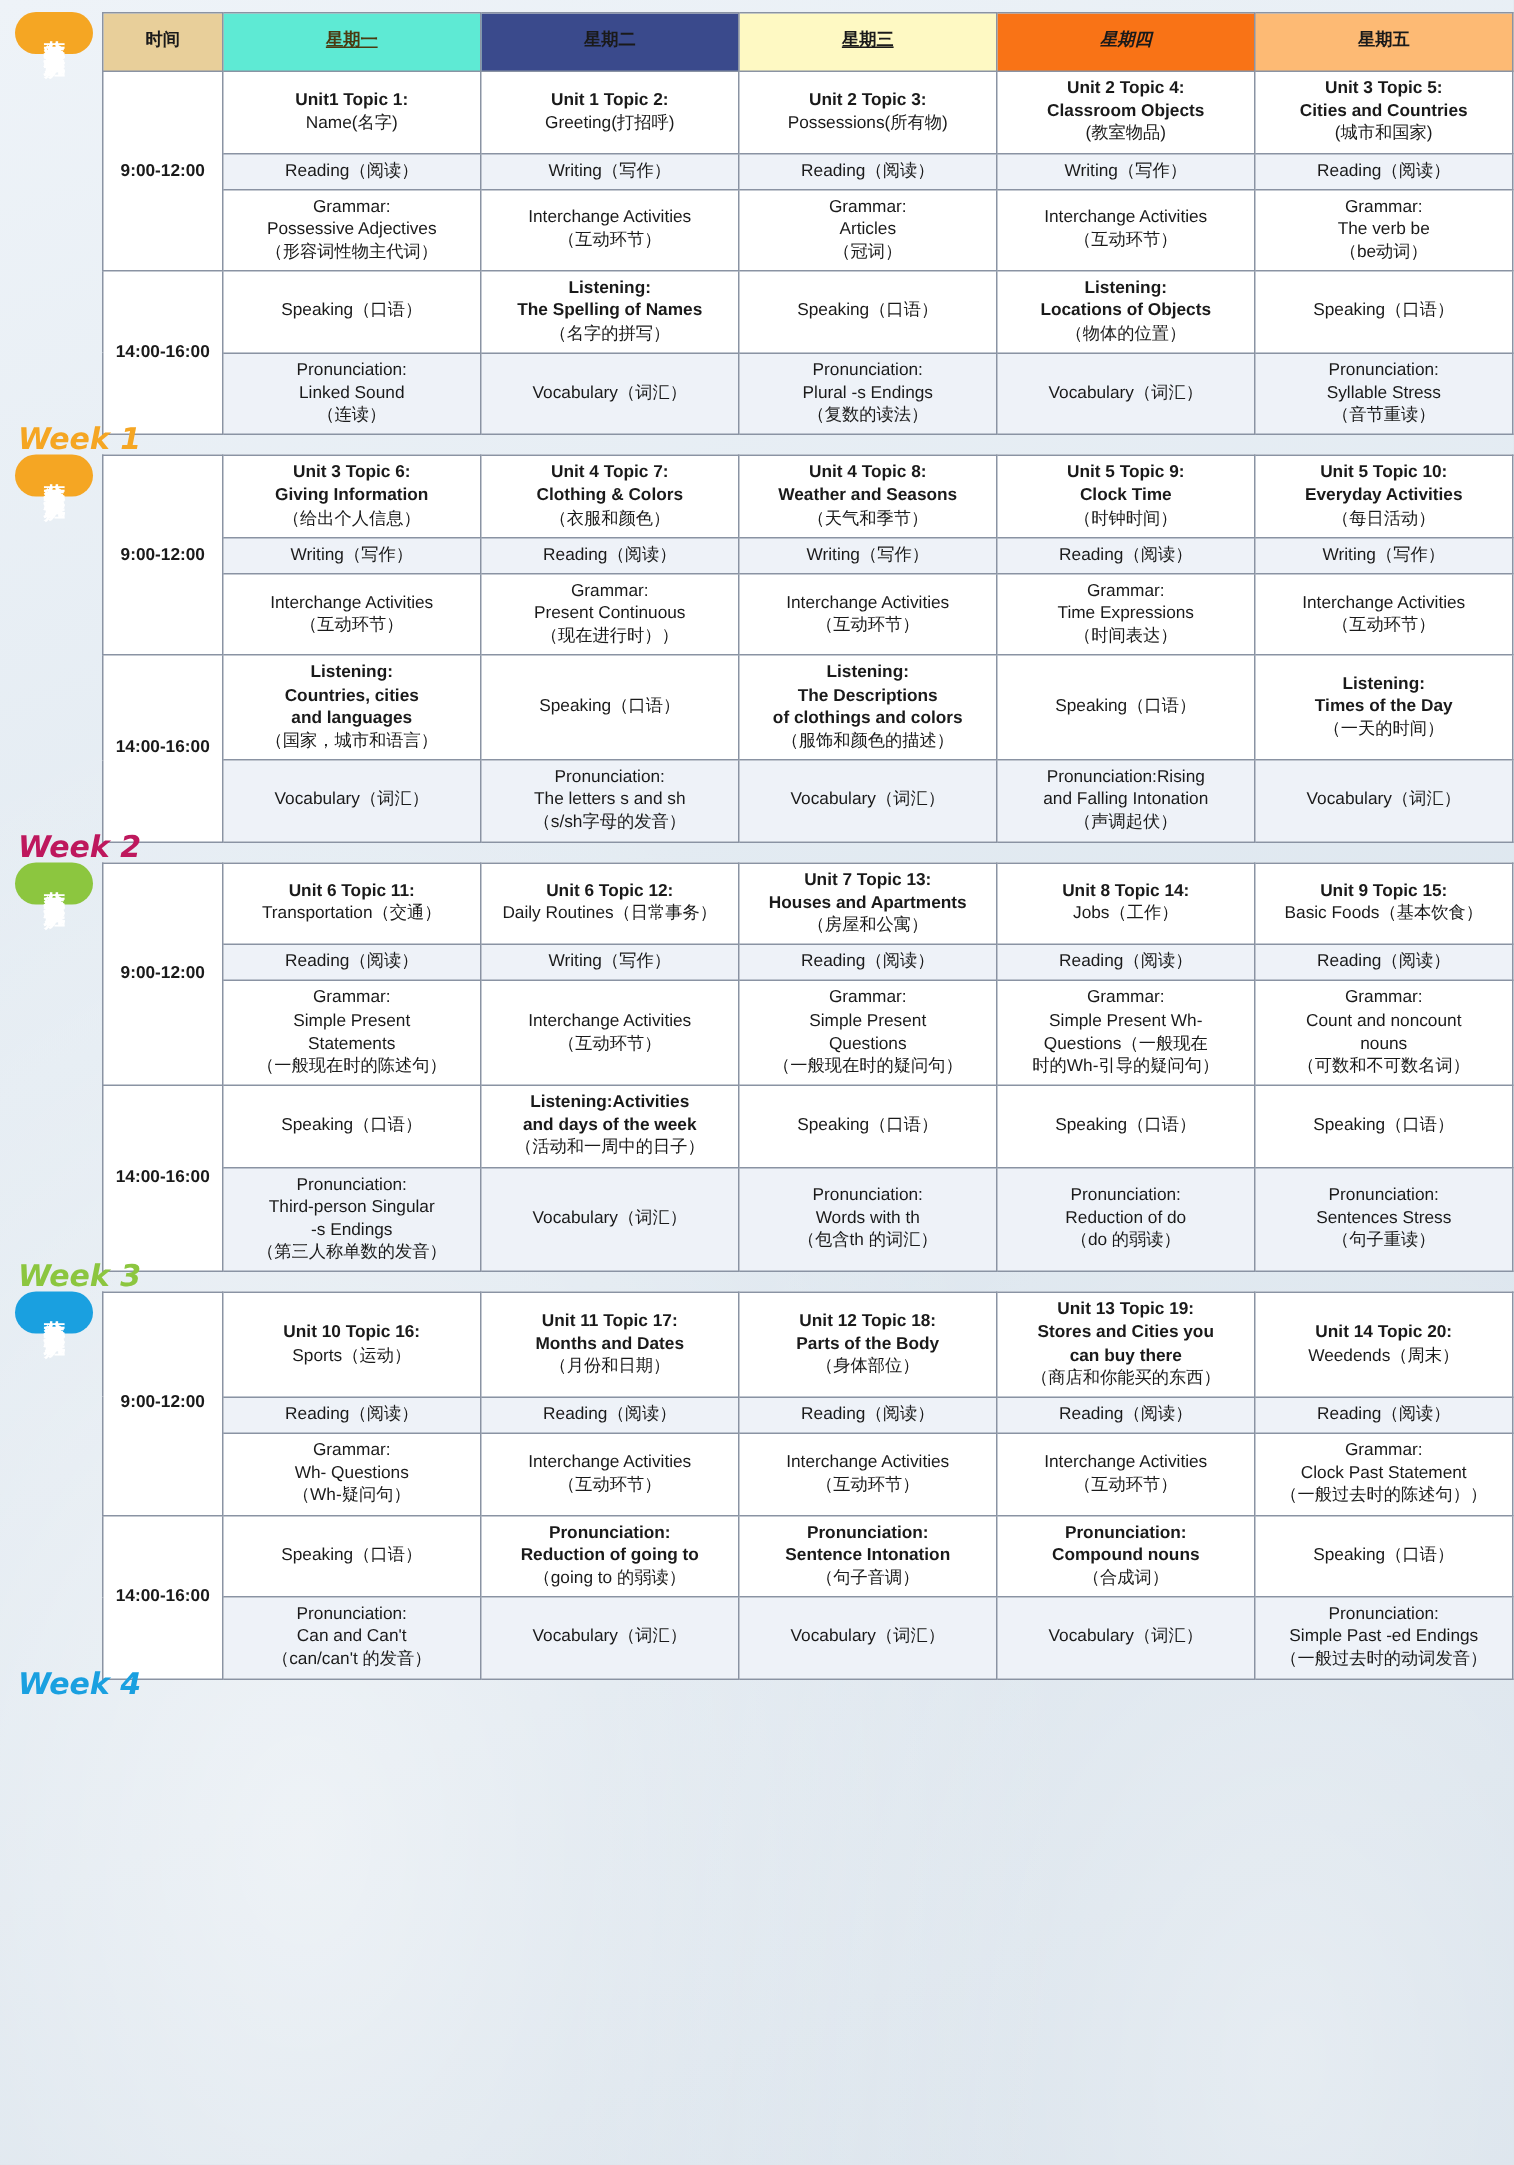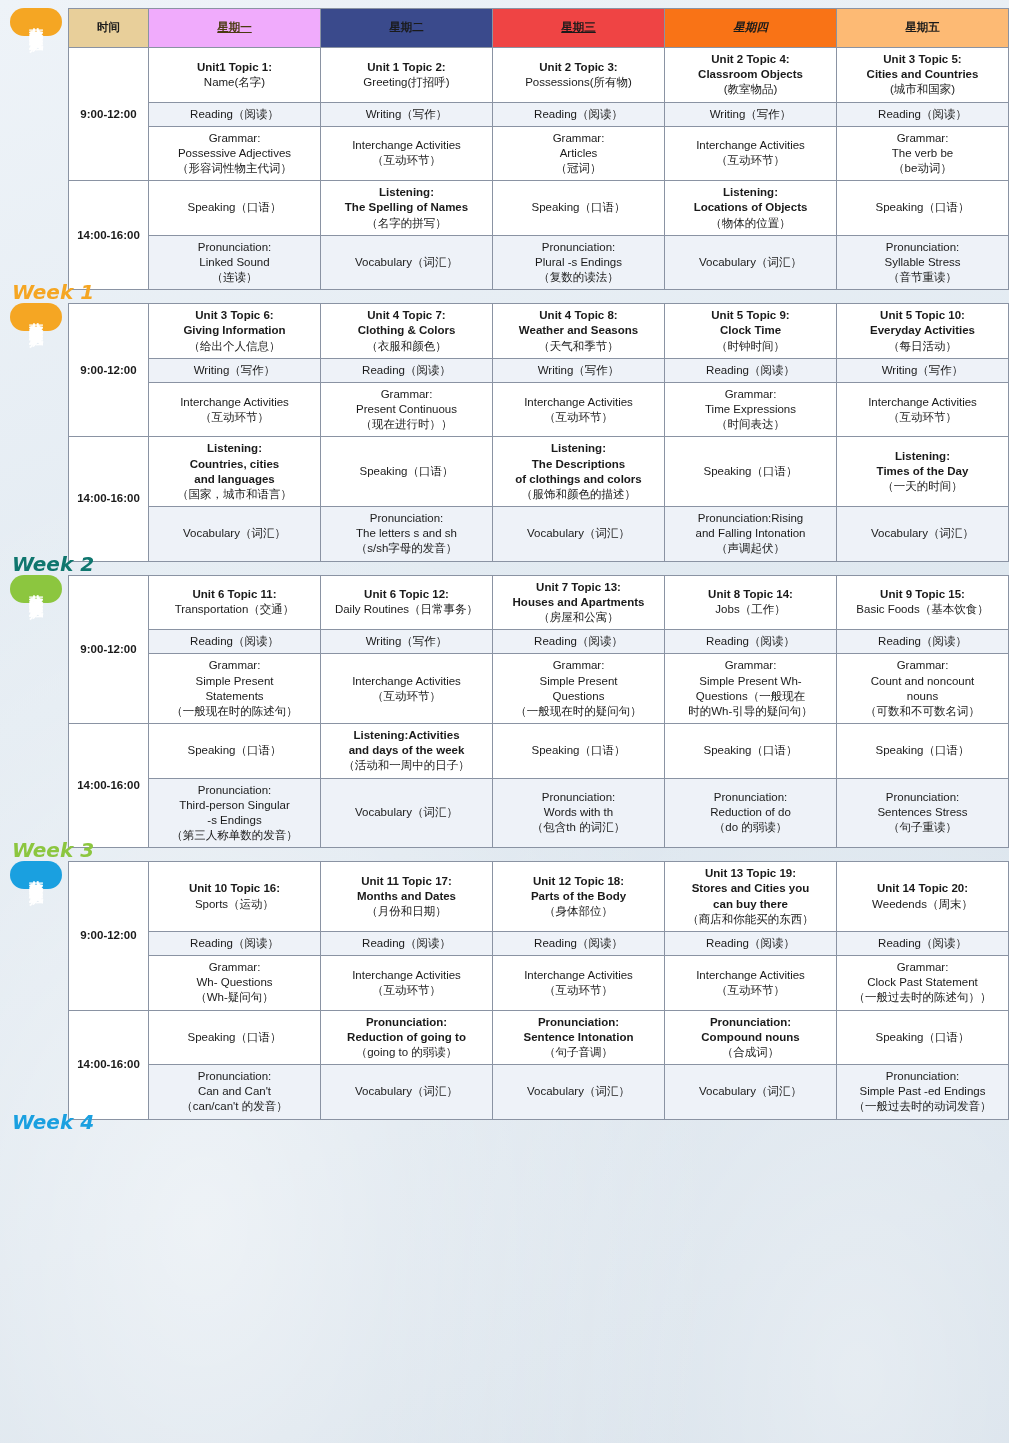--- a/index.html
+++ b/index.html
@@ -69,23 +69,23 @@
 
   td.time-cell{font-weight:bold;font-size:11px;background:#fff;}
   td.topic{font-size:11.5px;padding:5px 3px;}
   td.topic .t-en{font-weight:bold;}
   td.topic .t-hd{font-weight:normal;}
   .cell-shade{background:#eef2f8;}
   .cell-white{background:#ffffff;}
 
   
   .hd-time{background:#e8cf9a;}
-  .hd-mon1{background:#f0abfc;color:#4a3a10 !important;text-decoration:underline;}
+  .hd-mon1{background:#5eead4;color:#4a3a10 !important;text-decoration:underline;}
   .hd-tue{background:#3a4a8c;}
-  .hd-wed{background:#ef4444;text-decoration:underline;}
+  .hd-wed{background:#fef9c3;text-decoration:underline;}
   .hd-thu{background:#f97316;font-style:italic;}
   .hd-fri{background:#fdba74;}
 </style>
 </head>
 <body>
 
 <div class="bg-wash"></div>
 
 <div class="page">
   <div id="weeks-root">
@@ -147,21 +147,21 @@
               <td class="topic cell-shade"><span class="t-hd">Vocabulary（词汇）</span></td>
               <td class="topic cell-shade"><span class="t-hd">Pronunciation:</span><br><span class="t-hd">Plural -s Endings</span><br><span class="t-hd">（复数的读法）</span></td>
               <td class="topic cell-shade"><span class="t-hd">Vocabulary（词汇）</span></td>
               <td class="topic cell-shade"><span class="t-hd">Pronunciation:</span><br><span class="t-hd">Syllable Stress</span><br><span class="t-hd">（音节重读）</span></td>
             </tr>
           </tbody>
         </table>
       </div>
       <div class="week-block">
         <div class="side-banner" style="background: rgb(245, 166, 35);">蒲公英外语学校英语脱产班</div>
-        <div class="week-label" style="color: #0f766e;">Week 2</div>
+        <div class="week-label" style="color: #be185d;">Week 2</div>
         <table class="sched">
           <colgroup>
             <col class="c-time">
             <col class="c-day">
             <col class="c-day">
             <col class="c-day">
             <col class="c-day">
             <col class="c-day">
           </colgroup>
           <tbody>

